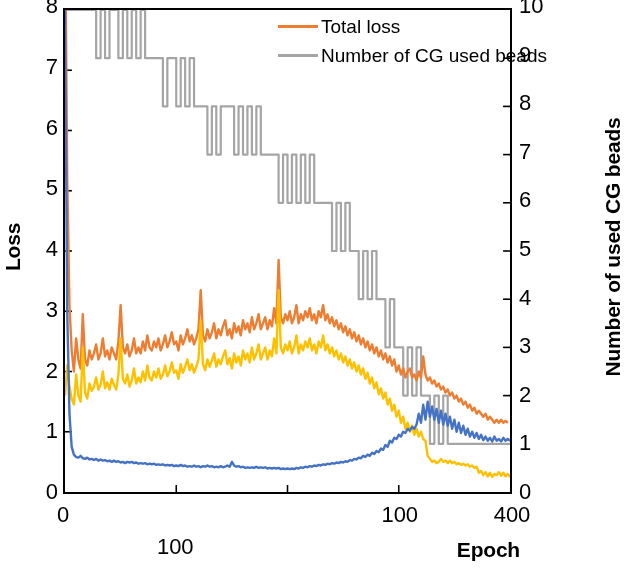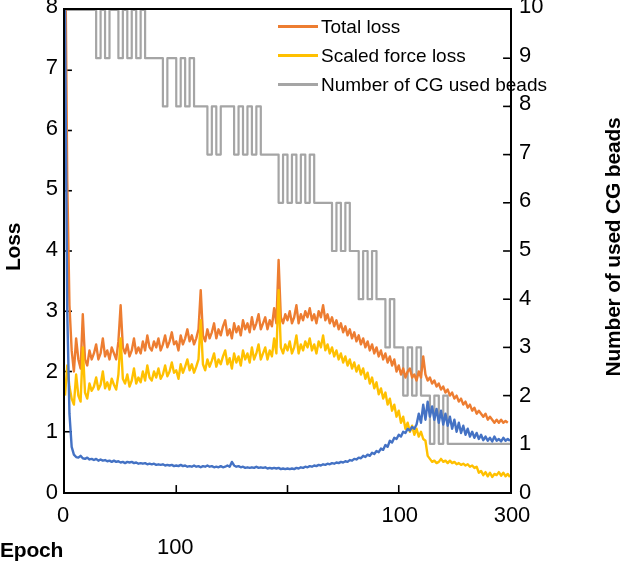--- a/index.html
+++ b/index.html
@@ -8,21 +8,21 @@
   #chart-root{position:relative;width:628px;height:574px;}
 
   .axis-title{position:absolute;font-weight:bold;font-size:21px;color:#000;
               letter-spacing:-0.2px;}
   #y-left-title{left:-4px;top:0;width:34px;height:494px;
                 display:flex;align-items:center;justify-content:center;}
   #y-left-title span{display:block;transform:rotate(-90deg);white-space:nowrap;}
   #y-right-title{right:-2px;top:0;width:34px;height:494px;
                  display:flex;align-items:center;justify-content:center;}
   #y-right-title span{display:block;transform:rotate(-90deg);white-space:nowrap;}
-  #x-title{left:0;top:538px;width:520px;text-align:left;}
+  #x-title{left:0;top:538px;width:520px;text-align:right;}
 
   .tick-label{position:absolute;font-size:22px;color:#000;white-space:nowrap;}
   .ytick-l{right:0;text-align:right;width:28px;}
   .ytick-r{left:0;text-align:left;width:30px;}
   .xtick{text-align:center;width:60px;}
 
   #ylabels-left{position:absolute;left:30px;top:0;width:28px;height:494px;}
   #ylabels-right{position:absolute;left:519px;top:0;width:30px;height:494px;}
   #xlabels{position:absolute;left:0;top:498px;width:628px;height:36px;}
 
@@ -74,21 +74,21 @@
       <div class="tick-label ytick-r" style="top: 187.4px;">6</div>
       <div class="tick-label ytick-r" style="top: 138.8px;">7</div>
       <div class="tick-label ytick-r" style="top: 90.2px;">8</div>
       <div class="tick-label ytick-r" style="top: 41.6px;">9</div>
       <div class="tick-label ytick-r" style="top: -7px;">10</div>
     </div>
   <div id="xlabels">
       <div class="tick-label xtick" style="left: 33px; top: 4px;">0</div>
       <div class="tick-label xtick" style="left: 145.25px; top: 4px; margin-top: 32px;">100</div>
       <div class="tick-label xtick" style="left: 369.75px; top: 4px;">100</div>
-      <div class="tick-label xtick" style="left: 482px; top: 4px;">300</div>
+      <div class="tick-label xtick" style="left: 482px; top: 4px;">400</div>
     </div>
 
   <div id="plot">
     <svg id="plot-svg" viewBox="0 0 449 486" preserveAspectRatio="none">
         <line x1="0" y1="425.25" x2="7" y2="425.25" stroke="#000" stroke-width="1.6"></line>
         <line x1="0" y1="364.5" x2="7" y2="364.5" stroke="#000" stroke-width="1.6"></line>
         <line x1="0" y1="303.75" x2="7" y2="303.75" stroke="#000" stroke-width="1.6"></line>
         <line x1="0" y1="243" x2="7" y2="243" stroke="#000" stroke-width="1.6"></line>
         <line x1="0" y1="182.25" x2="7" y2="182.25" stroke="#000" stroke-width="1.6"></line>
         <line x1="0" y1="121.5" x2="7" y2="121.5" stroke="#000" stroke-width="1.6"></line>
@@ -111,22 +111,18 @@
         <path d="M0.00,0.00L2.25,303.75L4.49,407.02L6.73,440.44L8.98,448.33L11.23,450.76L13.47,451.37L15.72,449.55L17.96,451.98L20.20,452.59L22.45,451.37L24.70,453.19L26.94,452.59L29.19,453.80L31.43,452.59L33.67,454.41L35.92,453.19L38.17,454.41L40.41,453.80L42.66,455.02L44.90,454.41L47.14,455.63L49.39,454.41L51.64,455.63L53.88,455.02L56.13,456.23L58.37,455.63L60.62,456.84L62.86,455.63L65.10,456.23L67.35,455.63L69.59,456.84L71.84,456.23L74.09,457.45L76.33,456.84L78.57,457.45L80.82,456.84L83.06,458.06L85.31,457.45L87.56,458.06L89.80,457.45L92.04,458.66L94.29,458.06L96.53,458.66L98.78,458.06L101.03,459.27L103.27,458.66L105.52,459.27L107.76,458.66L110.00,459.88L112.25,459.27L114.50,459.88L116.74,458.66L118.98,459.88L121.23,459.27L123.48,460.49L125.72,459.88L127.96,460.49L130.21,459.27L132.45,460.49L134.70,459.88L136.94,461.09L139.19,459.88L141.44,460.49L143.68,459.27L145.93,460.49L148.17,459.88L150.42,461.09L152.66,460.49L154.91,461.09L157.15,459.88L159.39,461.09L161.64,460.49L163.88,459.27L166.13,460.49L168.38,455.63L170.62,459.27L172.87,460.49L175.11,459.88L177.36,461.09L179.60,460.49L181.84,461.70L184.09,461.09L186.33,461.70L188.58,461.09L190.82,461.70L193.07,460.49L195.31,461.70L197.56,461.09L199.81,461.70L202.05,461.09L204.30,462.31L206.54,461.70L208.79,462.31L211.03,461.70L213.27,462.31L215.52,461.70L217.76,462.92L220.01,462.31L222.25,462.92L224.50,462.31L226.75,462.92L228.99,462.31L231.24,462.92L233.48,461.70L235.73,462.31L237.97,461.09L240.22,461.70L242.46,460.49L244.71,461.09L246.95,459.88L249.20,460.49L251.44,459.27L253.68,459.88L255.93,458.66L258.17,459.27L260.42,458.06L262.66,458.66L264.91,457.45L267.15,458.06L269.40,456.84L271.64,457.45L273.89,456.23L276.13,456.84L278.38,455.63L280.63,456.23L282.87,455.02L285.12,455.63L287.36,453.80L289.61,454.41L291.85,452.59L294.10,453.19L296.34,451.37L298.59,451.98L300.83,449.55L303.08,450.76L305.32,448.33L307.56,449.55L309.81,446.51L312.05,447.73L314.30,444.69L316.54,445.90L318.79,442.26L321.03,443.48L323.28,438.62L325.52,440.44L327.77,434.36L330.01,436.19L332.26,431.32L334.50,432.54L336.75,428.29L339.00,430.11L341.24,425.25L343.49,426.47L345.73,422.21L347.98,424.03L350.22,420.39L352.47,422.21L354.71,417.96L356.96,407.02L359.20,416.14L361.45,397.91L363.69,413.10L365.94,394.88L368.18,410.06L370.42,399.74L372.67,413.10L374.91,402.17L377.16,416.14L379.40,403.99L381.65,417.96L383.89,407.02L386.14,419.18L388.38,410.06L390.63,422.21L392.88,413.10L395.12,425.25L397.37,416.14L399.61,426.47L401.86,419.18L404.10,428.29L406.35,422.21L408.59,430.11L410.84,425.25L413.08,431.32L415.33,426.47L417.57,432.54L419.81,428.29L422.06,433.75L424.30,430.11L426.55,434.36L428.79,431.32L431.04,434.97L433.28,430.11L435.53,434.36L437.77,432.54L440.02,434.97L442.26,431.32L444.51,434.36L446.75,432.54L449.00,434.36" fill="none" stroke="#4472C4" stroke-width="2.4" stroke-linejoin="round" stroke-linecap="butt" vector-effect="non-scaling-stroke"></path>
       </svg>
   </div>
 
   <div id="legend">
       <div class="legend-row">
         <span class="legend-swatch" style="border-top-color: rgb(237, 125, 49);"></span>
         <span class="legend-text">Total loss</span>
       </div>
       <div class="legend-row">
-        <span class="legend-swatch" style="border-top-color: rgb(255, 192, 0);"></span>
-        <span class="legend-text">Scaled force loss</span>
-      </div>
-      <div class="legend-row">
         <span class="legend-swatch" style="border-top-color: rgb(165, 165, 165);"></span>
         <span class="legend-text">Number of CG used beads</span>
       </div>
     </div>
 
 </div>
 
 </body></html>

